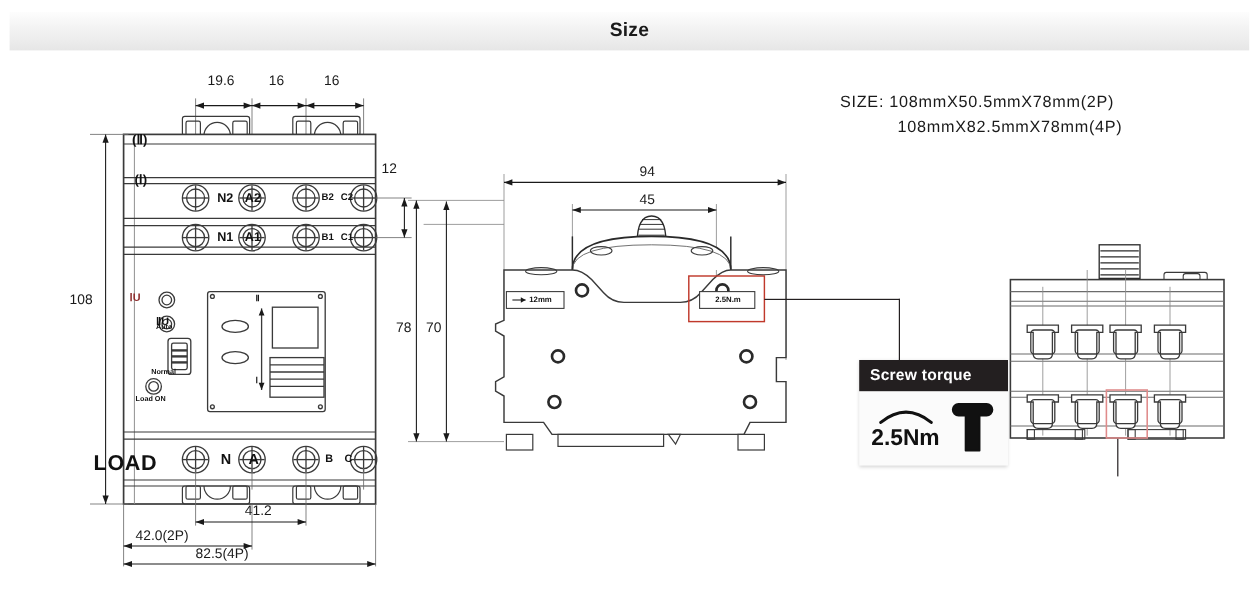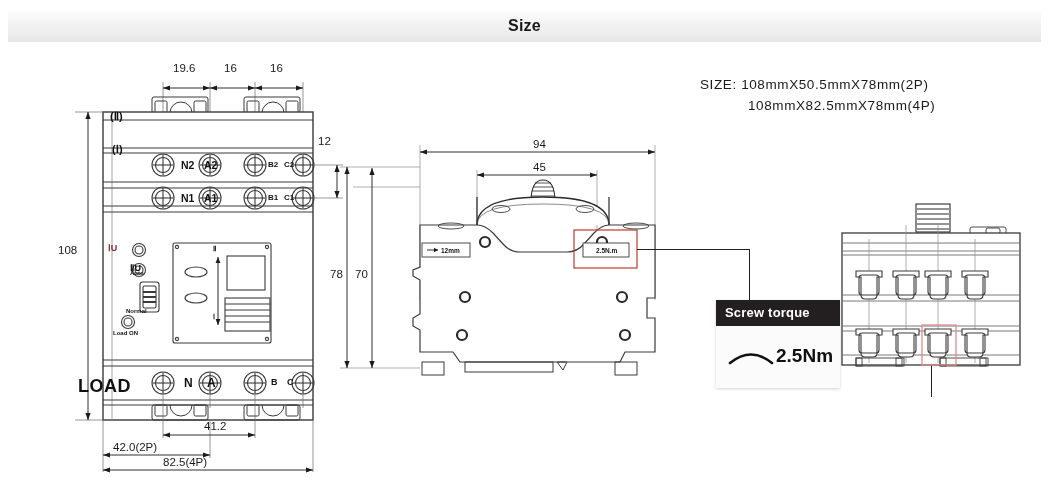--- a/index.html
+++ b/index.html
@@ -491,21 +491,21 @@
   <div class="tiny-label" style="left:596px; top:247px; font-size:6.5px;">2.5N.m</div>
 
   <div class="leader h" style="left:637px; top:249px; width:113px;"></div>
   <div class="leader v" style="left:749px; top:249px; height:52px;"></div>
 
   <div class="leader v" style="left:931px; top:362px; height:35px;"></div>
 
   <div class="callout" id="callout-screw">
     <div class="callout-head">Screw torque</div>
     <div class="callout-body">
-      <div style="display:flex; flex-direction:row; align-items:center;">
+      <div style="display:flex; flex-direction:column; align-items:center;">
         <svg width="50" height="20">
           <path d="M4 17 q21 -17 42 0" stroke="#111" stroke-width="2.6" fill="none" stroke-linecap="round"></path>
         </svg>
         <div class="callout-value">2.5Nm</div>
       </div>
       <svg width="40" height="48" viewBox="0 0 40 48">
         <path d="M8 4 h24 a5 5 0 0 1 0 10 h-6 v30 h-12 v-30 h-6 a5 5 0 0 1 0 -10 z" fill="#111" stroke="#111" stroke-width="1.5" stroke-linejoin="round"></path>
       </svg>
     </div>
   </div>

